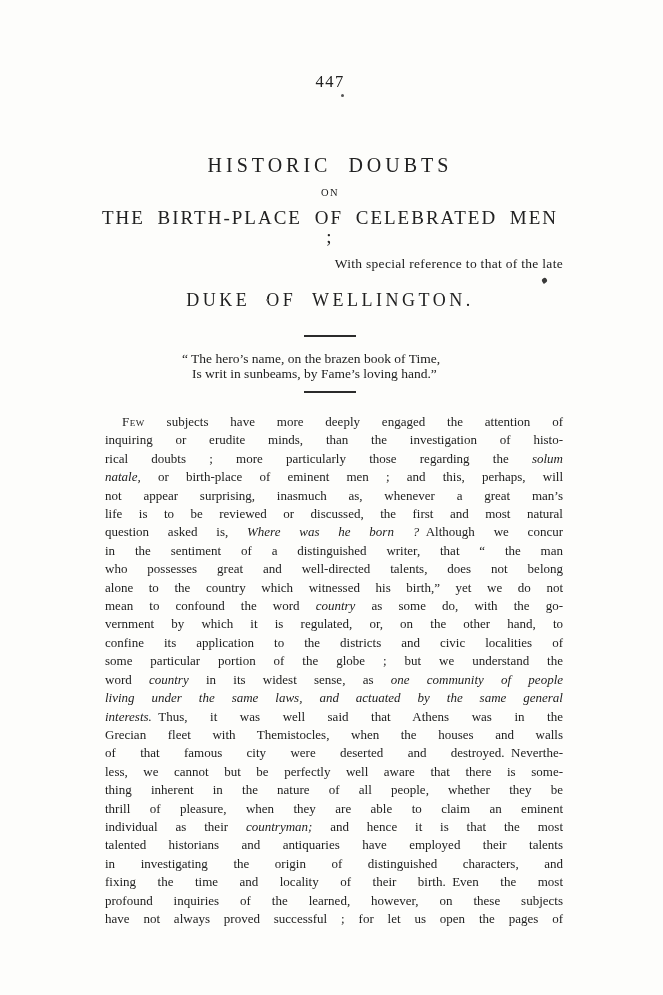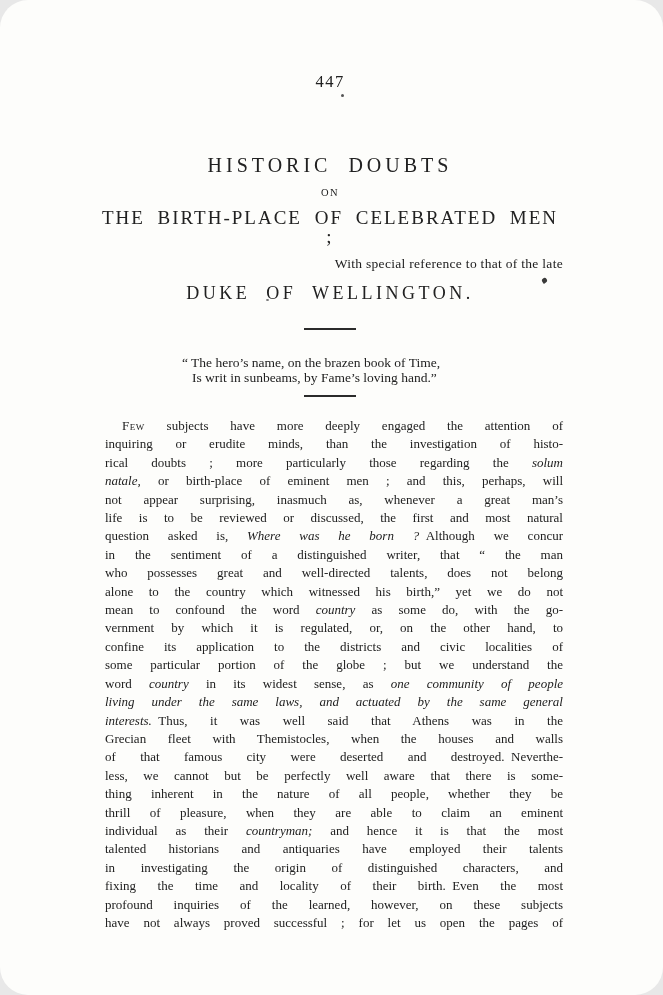--- a/index.html
+++ b/index.html
@@ -8,21 +8,20 @@
     background: #e8e8e8;
   }
   .page {
     position: relative;
     width: 663px;
     height: 995px;
     background: #fdfdfb;
     font-family: "Liberation Serif", serif;
     color: #212121;
     overflow: hidden;
-    border-radius: 28px;
   }
   .column {
     position: absolute;
     left: 97px;
     top: 0;
     width: 466px;
   }
   .page-number {
     margin-top: 74px;
     text-align: center;
@@ -54,37 +53,37 @@
     word-spacing: 6px;
   }
   .title-ref {
     margin-top: 10px;
     text-align: right;
     font-size: 13.5px;
     line-height: 16px;
     letter-spacing: 0.3px;
   }
   .title-duke {
-    margin-top: 11px;
+    margin-top: 18px;
     text-align: center;
     font-size: 18px;
     line-height: 21px;
     letter-spacing: 3.5px;
     word-spacing: 8px;
   }
   .rule {
     height: 2px;
     width: 52px;
     margin: 0 auto;
     background: #2b2b2b;
   }
   .rule-top { margin-top: 24px; }
   .rule-bottom { margin-top: 10px; }
   .epigraph {
-    margin-top: 26px;
+    margin-top: 15px;
     margin-left: 85px;
     font-size: 13.5px;
     line-height: 14.5px;
   }
   .epigraph .line2 {
     padding-left: 10px;
   }
   .body-text {
     margin-top: 20px;
     font-size: 13px;

